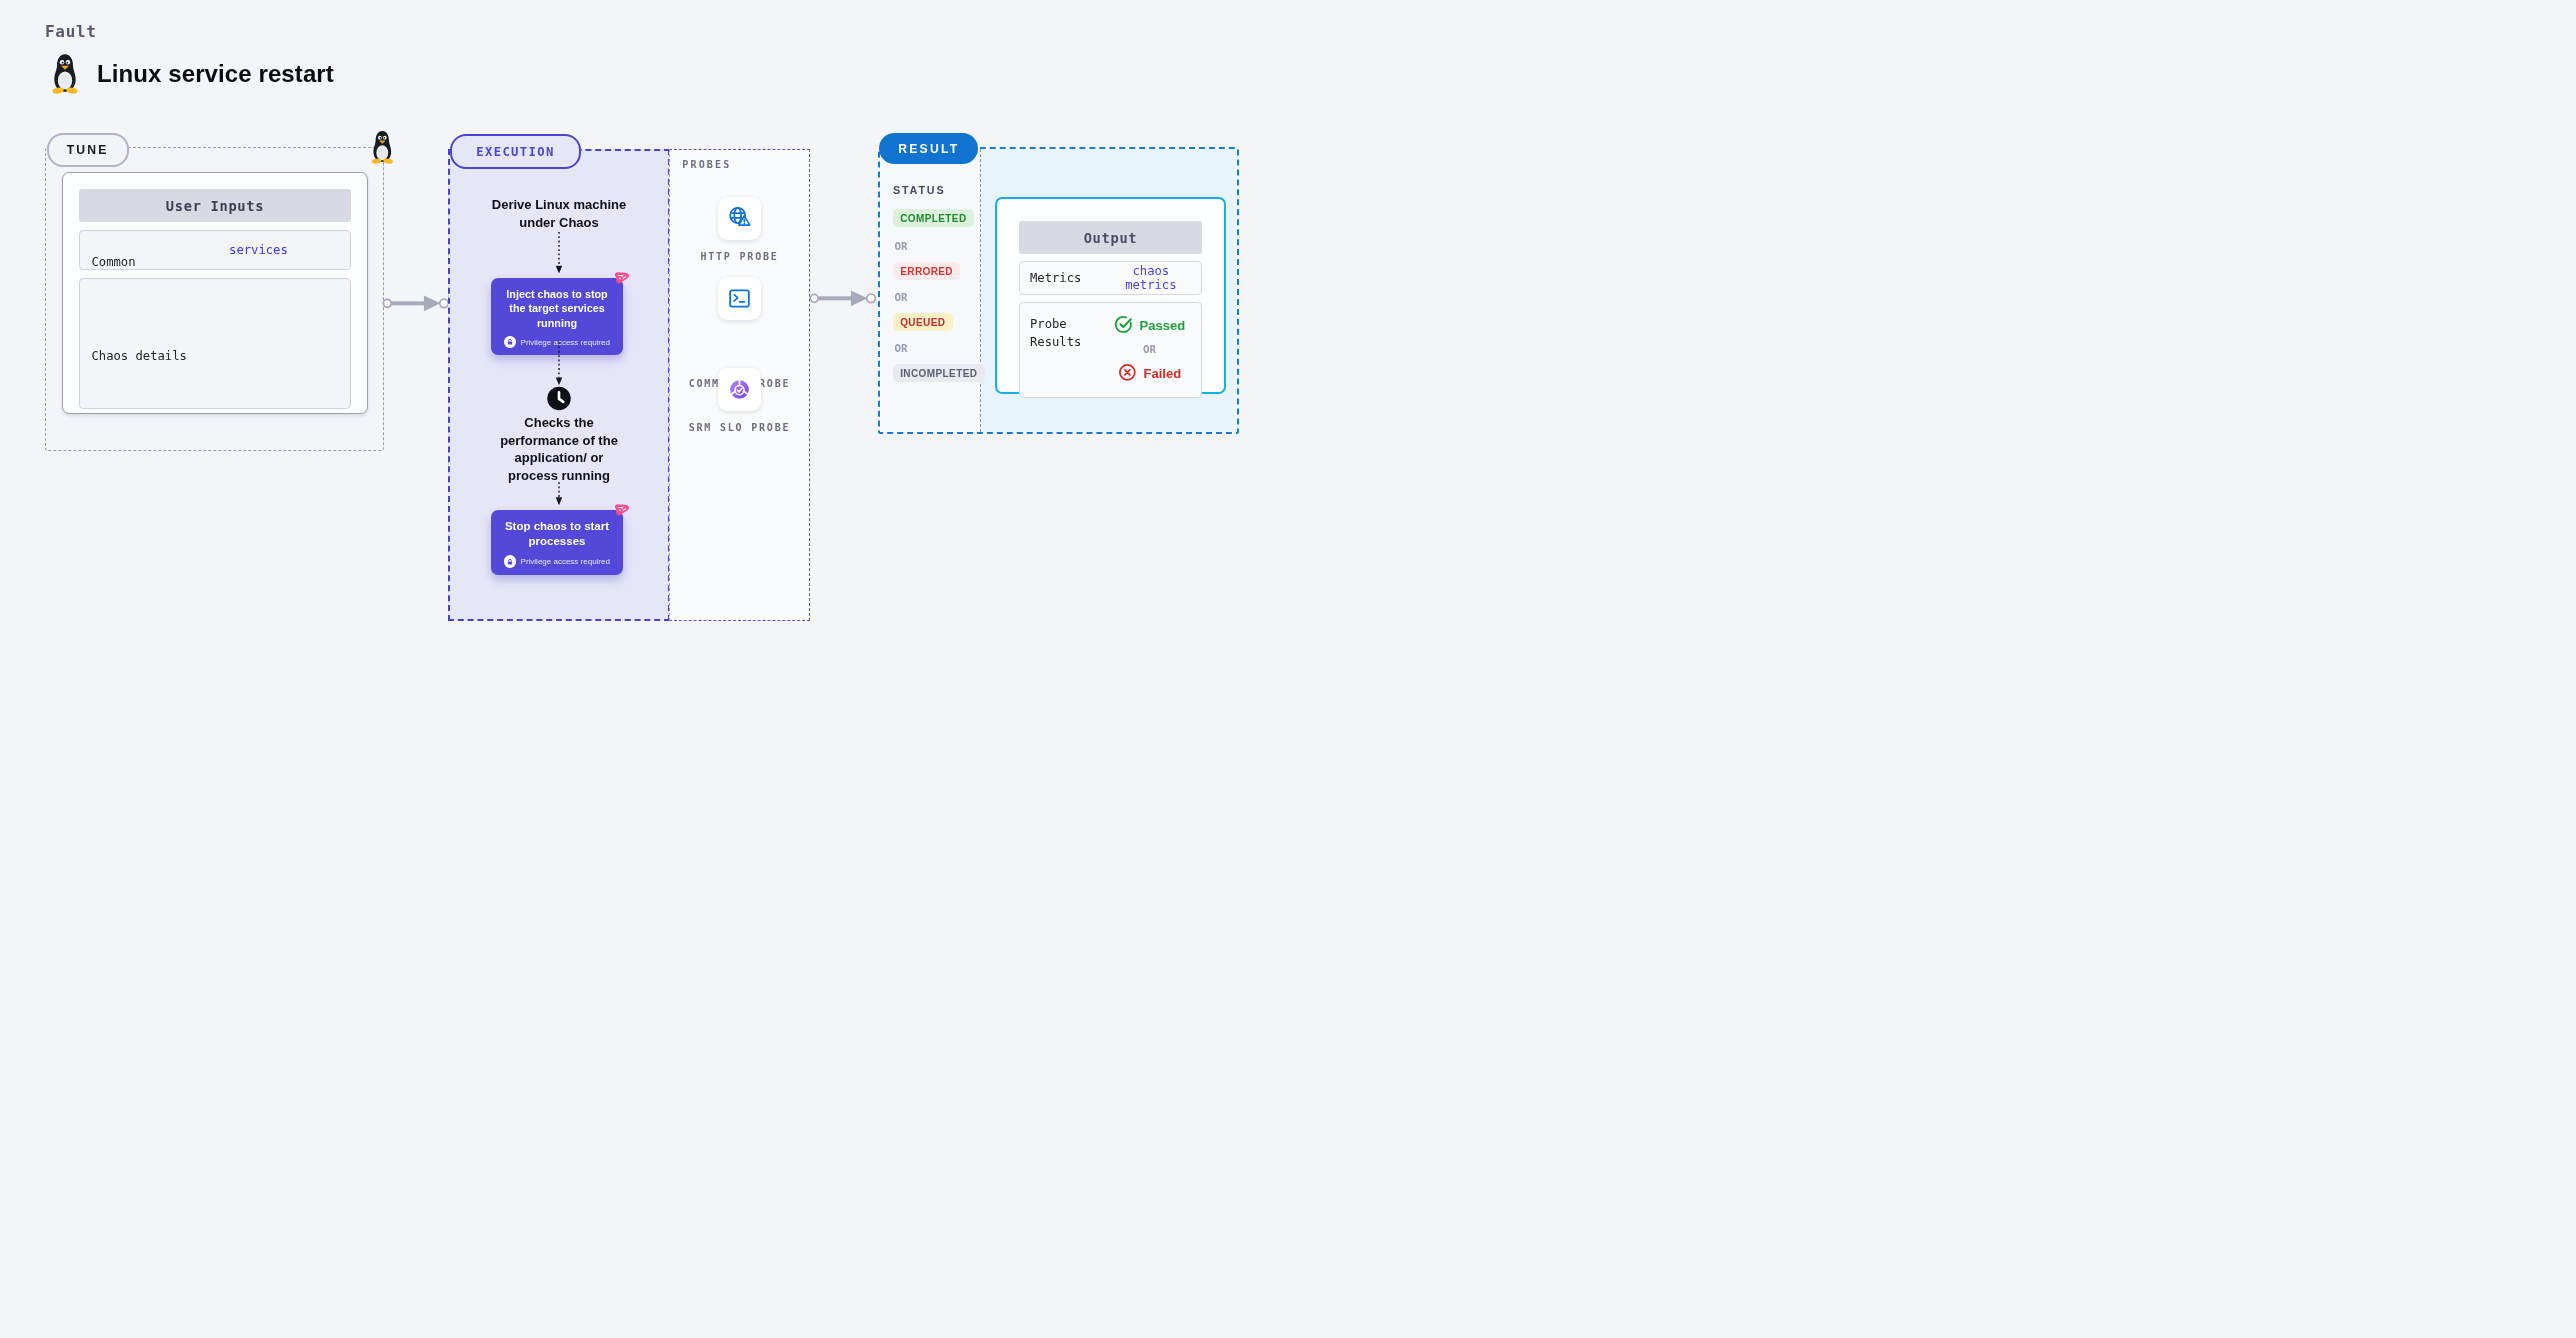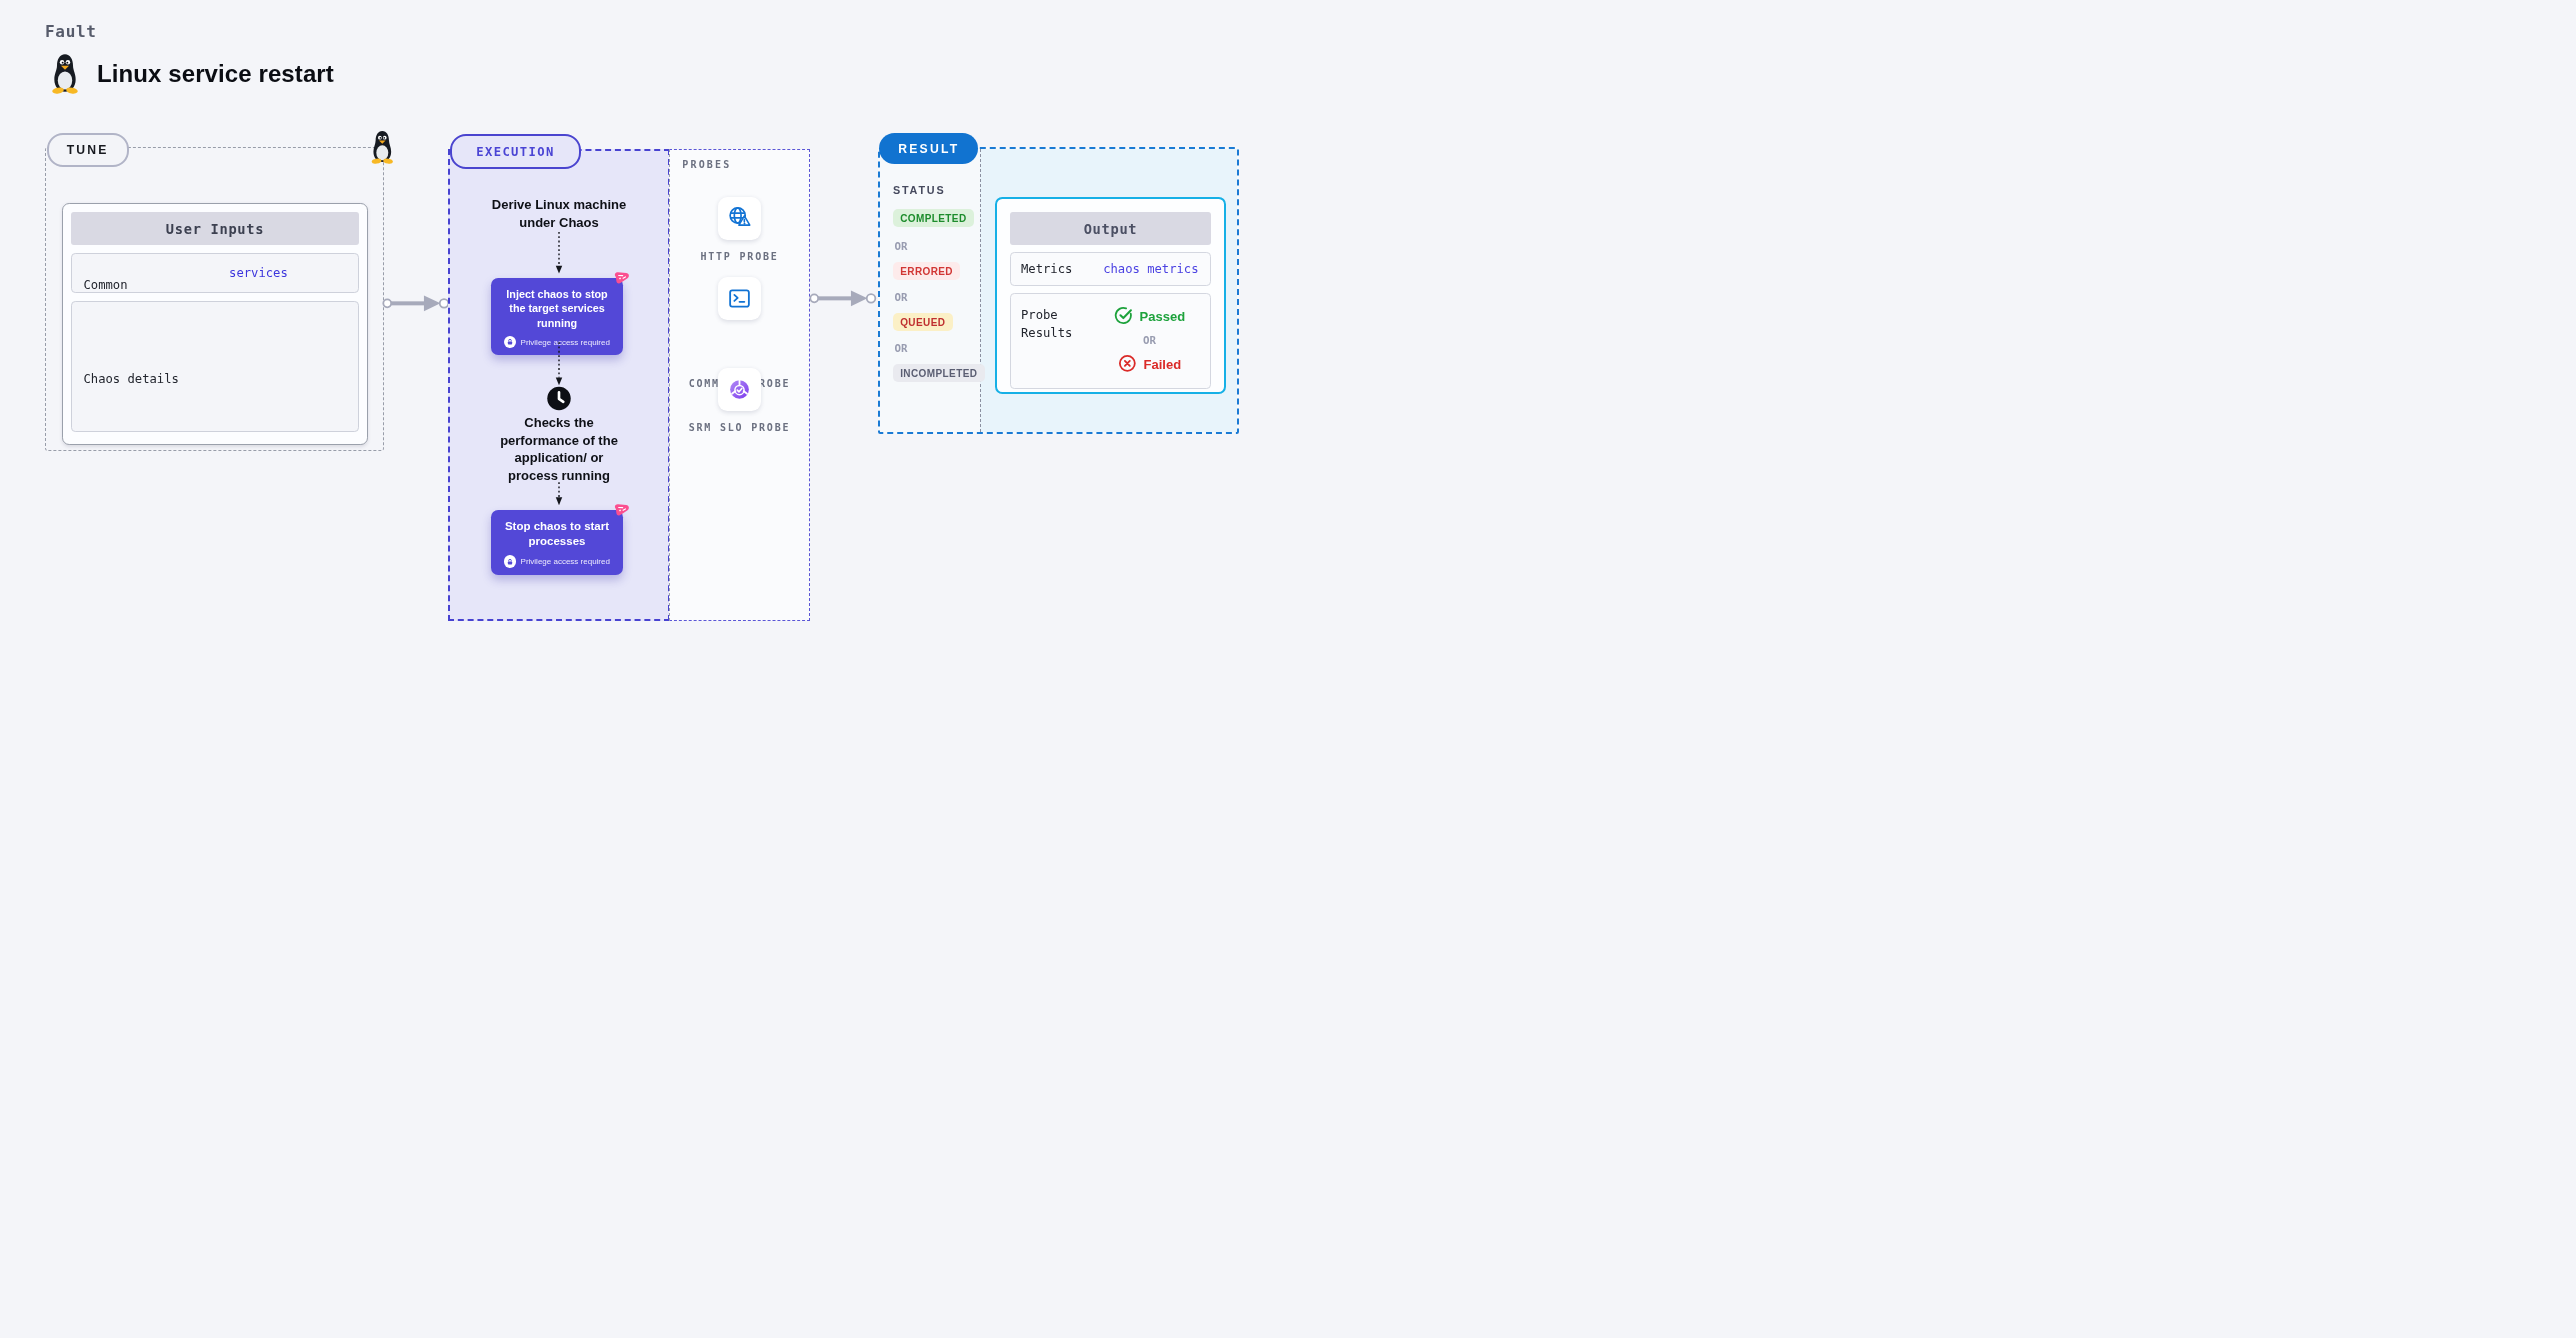--- a/index.html
+++ b/index.html
@@ -15,23 +15,23 @@
   
   .zone-pill{position:absolute;display:flex;align-items:center;justify-content:center;
              border-radius:16px;font-weight:800;z-index:5;}
   .dashedbox{position:absolute;box-sizing:border-box;}
 
   
   .tune-box{left:45px;top:147px;width:339px;height:304px;border:1.4px dashed #989da9;border-radius:2.9px;}
   .tune-pill{left:0.7px;top:-15px;width:78px;height:30px;background:#f3f4f8;border:2.2px solid #b1b4c7;
              font-size:12.2px;letter-spacing:2.2px;color:#17191f;}
   .tune-penguin{position:absolute;left:323px;top:-18.7px;z-index:6;}
-  .ui-card{position:absolute;left:16px;top:55px;width:306px;height:242px;background:#fcfdff;
+  .ui-card{position:absolute;left:16px;top:24px;width:306px;height:242px;background:#fcfdff;
            border:1.4px solid #9aa0ab;border-radius:7.2px;box-shadow:0 1.4px 3.6px rgba(40,45,70,.12);
-           box-sizing:border-box;padding:8px;}
+           box-sizing:border-box;padding:16px;}
   .ui-header{height:33px;background:#d9d9e3;border-radius:2.9px;display:flex;align-items:center;justify-content:center;
              font-size:13.7px;font-weight:700;color:#3c4050;letter-spacing:0.7px;}
   .ui-row{background:#f4f5f9;border:0.7px solid #ced1db;border-radius:4.3px;display:flex;align-items:center;
           margin-top:8px;box-sizing:border-box;padding:5.8px 0 5.8px 11.5px;}
   .ui-row .rlabel{flex:0 0 97px;font-size:12.2px;color:#22252e;margin-top:24px;}
   .ui-row .rvals{flex:1;display:flex;flex-direction:column;align-items:center;gap:8px;
                  font-size:12.2px;color:#3d36dd;padding-right:21.6px;}
   .row-common{height:40px;}
   .row-chaos{height:131px;}
 
@@ -81,21 +81,21 @@
   .badge{position:absolute;left:0;font-size:10px;font-weight:800;letter-spacing:0.4px;
          padding:3.6px 7.2px;border-radius:5px;white-space:nowrap;}
   .b-completed{top:60px;color:#1d8c2c;background:#dcf1db;}
   .b-errored{top:113px;color:#d13634;background:#fdebeb;}
   .b-queued{top:164px;color:#bf2f2f;background:#fbf0c6;}
   .b-incompleted{top:215px;color:#5a5e72;background:#e9eaef;}
   .or-label{position:absolute;left:1.4px;font-size:10.8px;font-weight:600;color:#989cb0;}
   .or-1{top:91px;} .or-2{top:142px;} .or-3{top:193px;}
 
   .output-card{position:absolute;left:115px;top:48px;width:231px;height:197px;background:#fdfeff;
-               border:2.2px solid #16b0e6;border-radius:7.2px;box-sizing:border-box;padding:13px;}
+               border:2.2px solid #16b0e6;border-radius:7.2px;box-sizing:border-box;padding:22px;}
   .output-header{height:33px;background:#d9d9e3;border-radius:2.9px;display:flex;align-items:center;
                  justify-content:center;font-size:13.7px;font-weight:700;color:#4b4f63;letter-spacing:0.7px;}
   .out-row{background:#fafbfd;border:0.7px solid #d4d7e0;border-radius:4.3px;margin-top:7.2px;
            display:flex;box-sizing:border-box;}
   .metrics-row{height:34px;align-items:center;padding-left:10px;}
   .metrics-row .rlabel{flex:0 0 75px;font-size:12.2px;color:#22252e;}
   .metrics-row .rval{flex:1;text-align:center;font-size:12.2px;color:#4b42e2;padding-right:4.3px;}
   .proberes-row{height:96px;align-items:flex-start;padding:11.5px 0 0 10px;}
   .proberes-row .rlabel{flex:0 0 75px;font-size:12.2px;color:#22252e;line-height:1.5;}
   .res-stack{flex:1;display:flex;flex-direction:column;align-items:center;gap:6.5px;padding-right:7.2px;}

